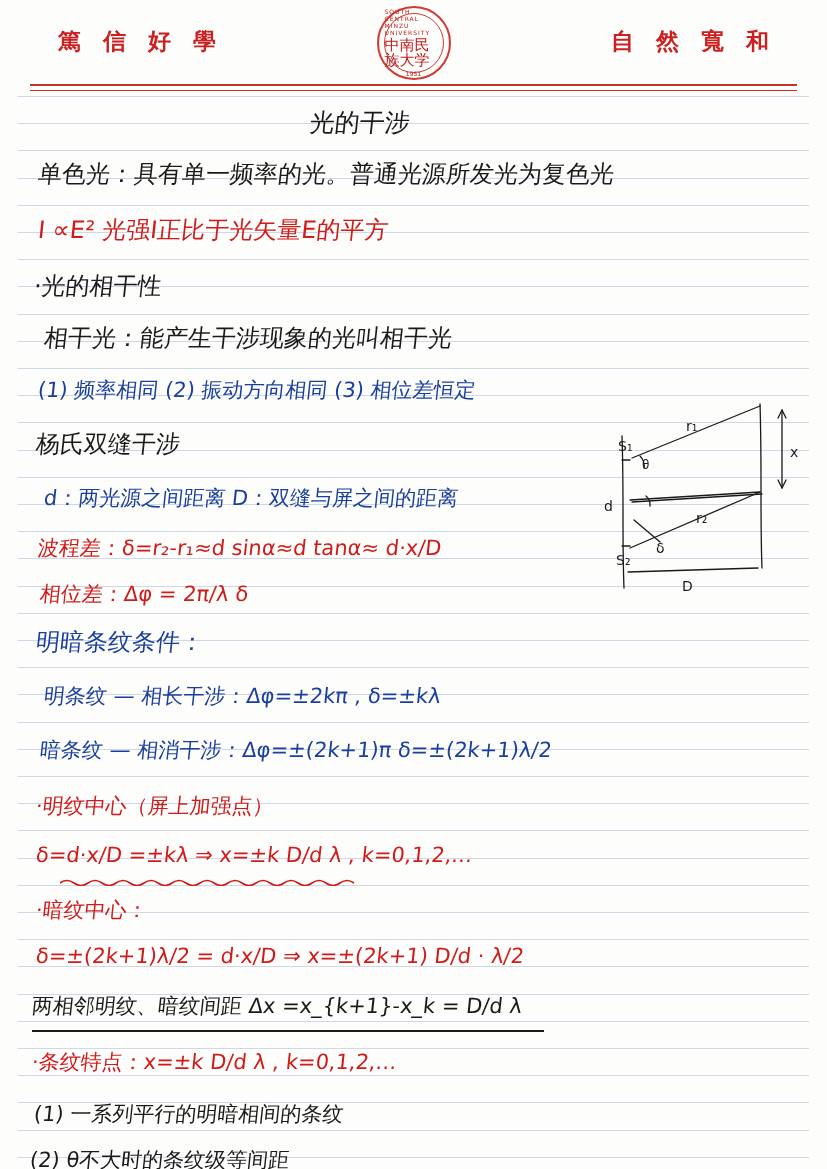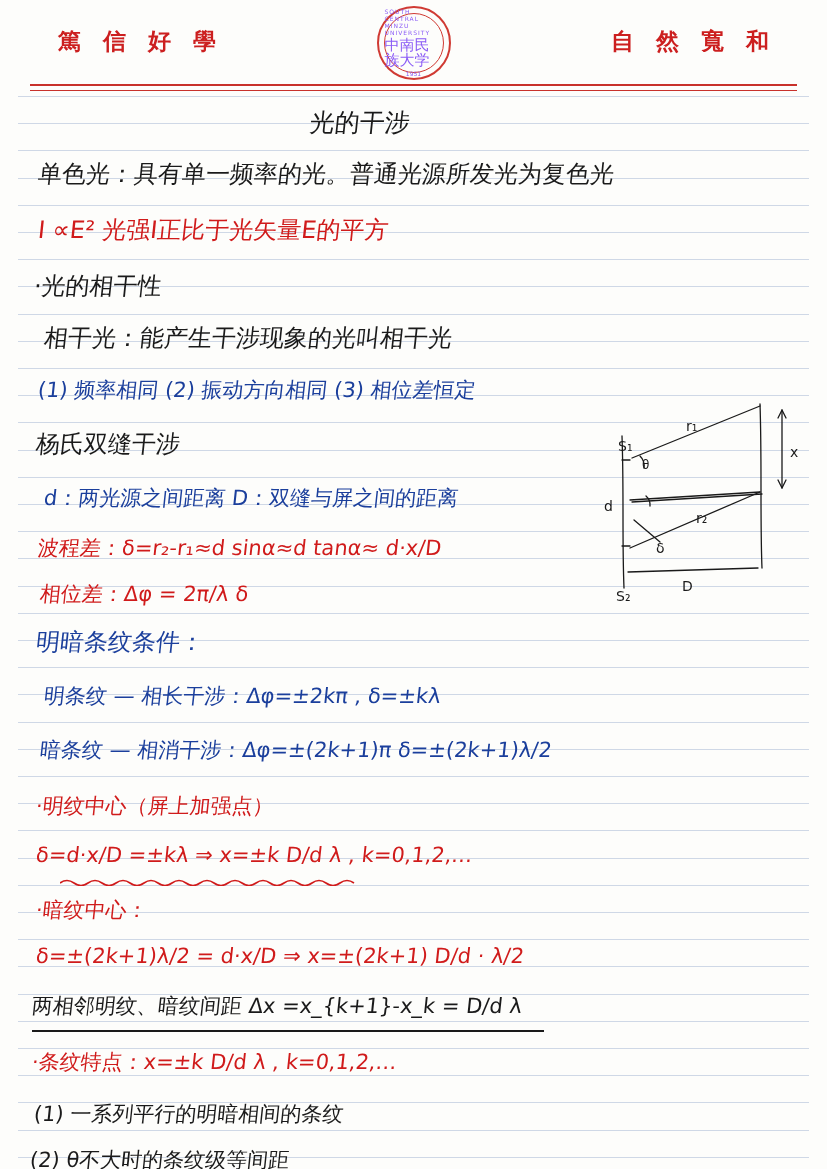--- a/index.html
+++ b/index.html
@@ -57,21 +57,21 @@
 
   .seal {
     position: absolute;
     left: 50%;
     top: 6px;
     transform: translateX(-50%);
     width: 74px;
     height: 74px;
     border-radius: 50%;
     border: 2px solid #d03a33;
-    color: #8b5cf6;
+    color: #b91c1c;
     display: flex;
     flex-direction: column;
     align-items: center;
     justify-content: center;
     box-sizing: border-box;
   }
   .seal .seal-inner {
     width: 58px; height: 58px;
     border-radius: 50%;
     border: 1px solid #d03a33;
@@ -287,21 +287,21 @@
         <path d="M46 96 A 12 12 0 0 1 50 106"></path>
 
         <path d="M182 10 L 182 88"></path>
         <path d="M182 10 L 178 18 M182 10 L 186 18"></path>
         <path d="M182 88 L 178 80 M182 88 L 186 80"></path>
 
         <path d="M22 60 L 30 60 M22 146 L 30 146"></path>
       </g>
     </svg>
     <div class="diag-label" style="left:18px; top:38px;text-align:center;">S₁</div>
-    <div class="diag-label" style="left:16px; top:152px;margin-top:36px;">S₂</div>
+    <div class="diag-label" style="left:16px; top:152px;">S₂</div>
     <div class="diag-label" style="left:86px; top:18px;">r₁</div>
     <div class="diag-label" style="left:96px; top:110px;text-align:right;">r₂</div>
     <div class="diag-label" style="left:4px; top:98px;">d</div>
     <div class="diag-label" style="left:82px; top:178px;">D</div>
     <div class="diag-label" style="left:190px; top:44px;">x</div>
     <div class="diag-label" style="left:42px; top:58px; font-size:12px;">θ</div>
     <div class="diag-label" style="left:56px; top:140px;">δ</div>
   </div>
 
 </div>

